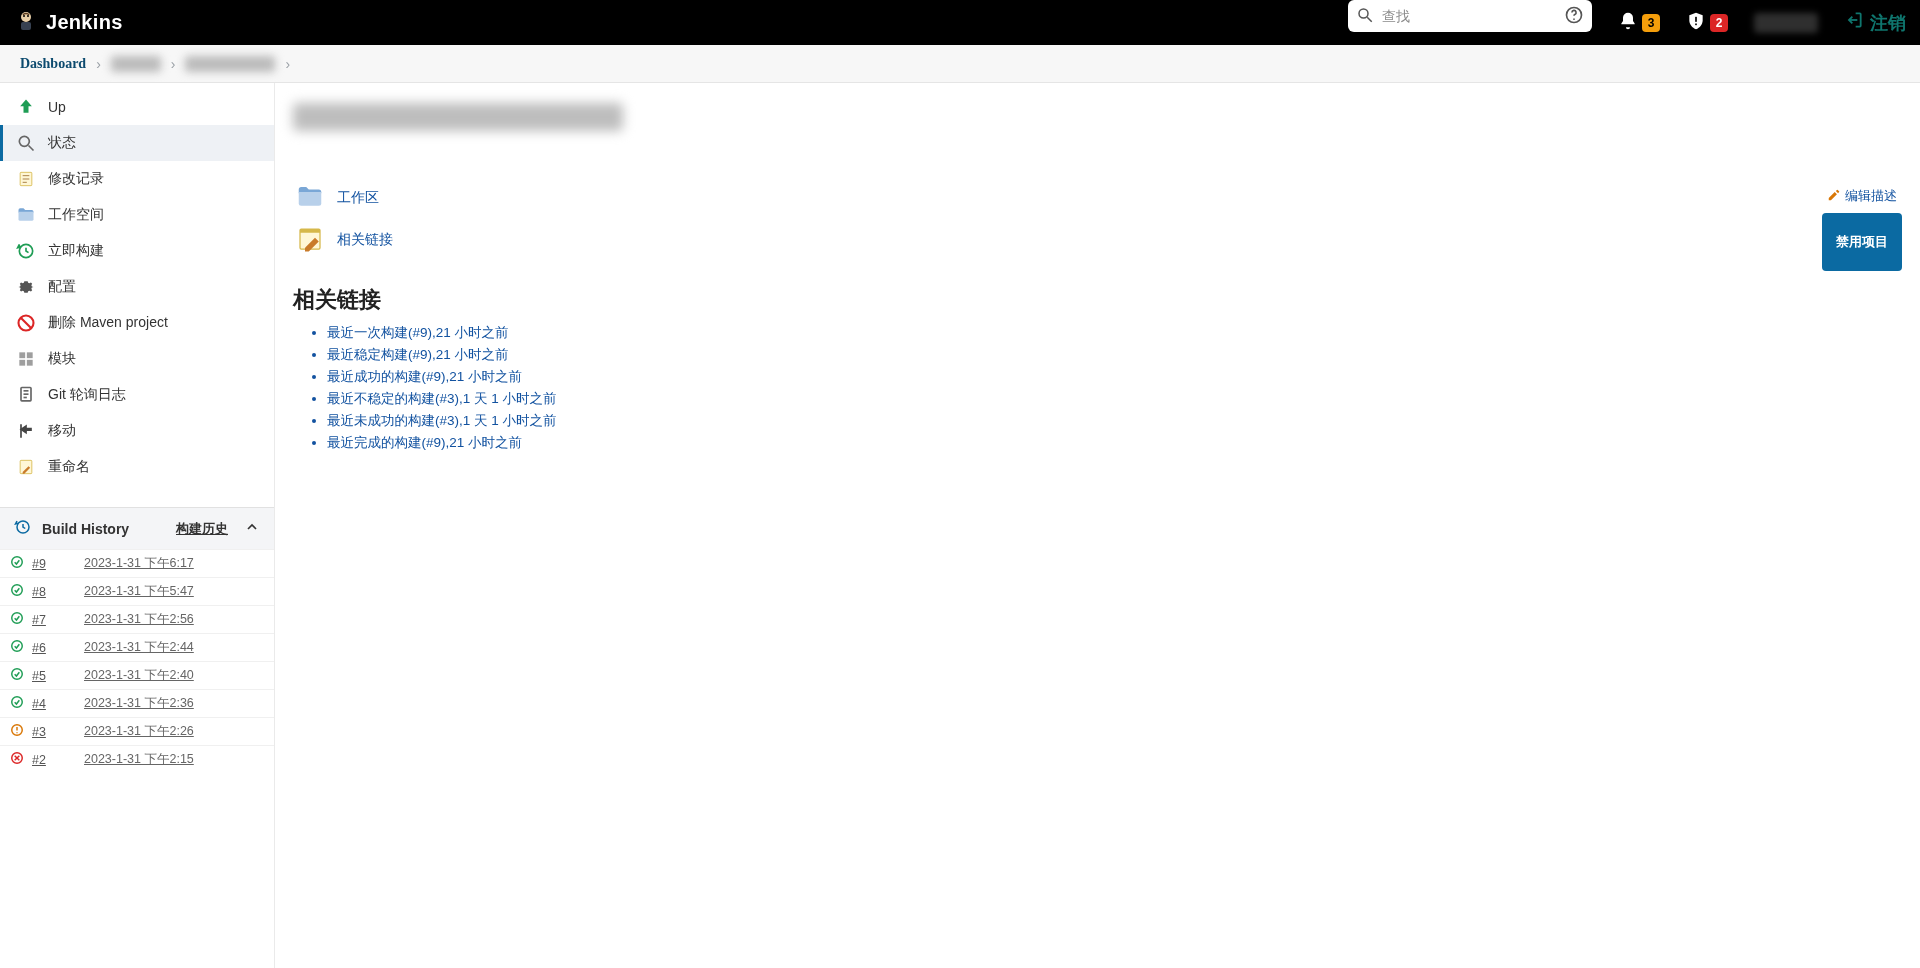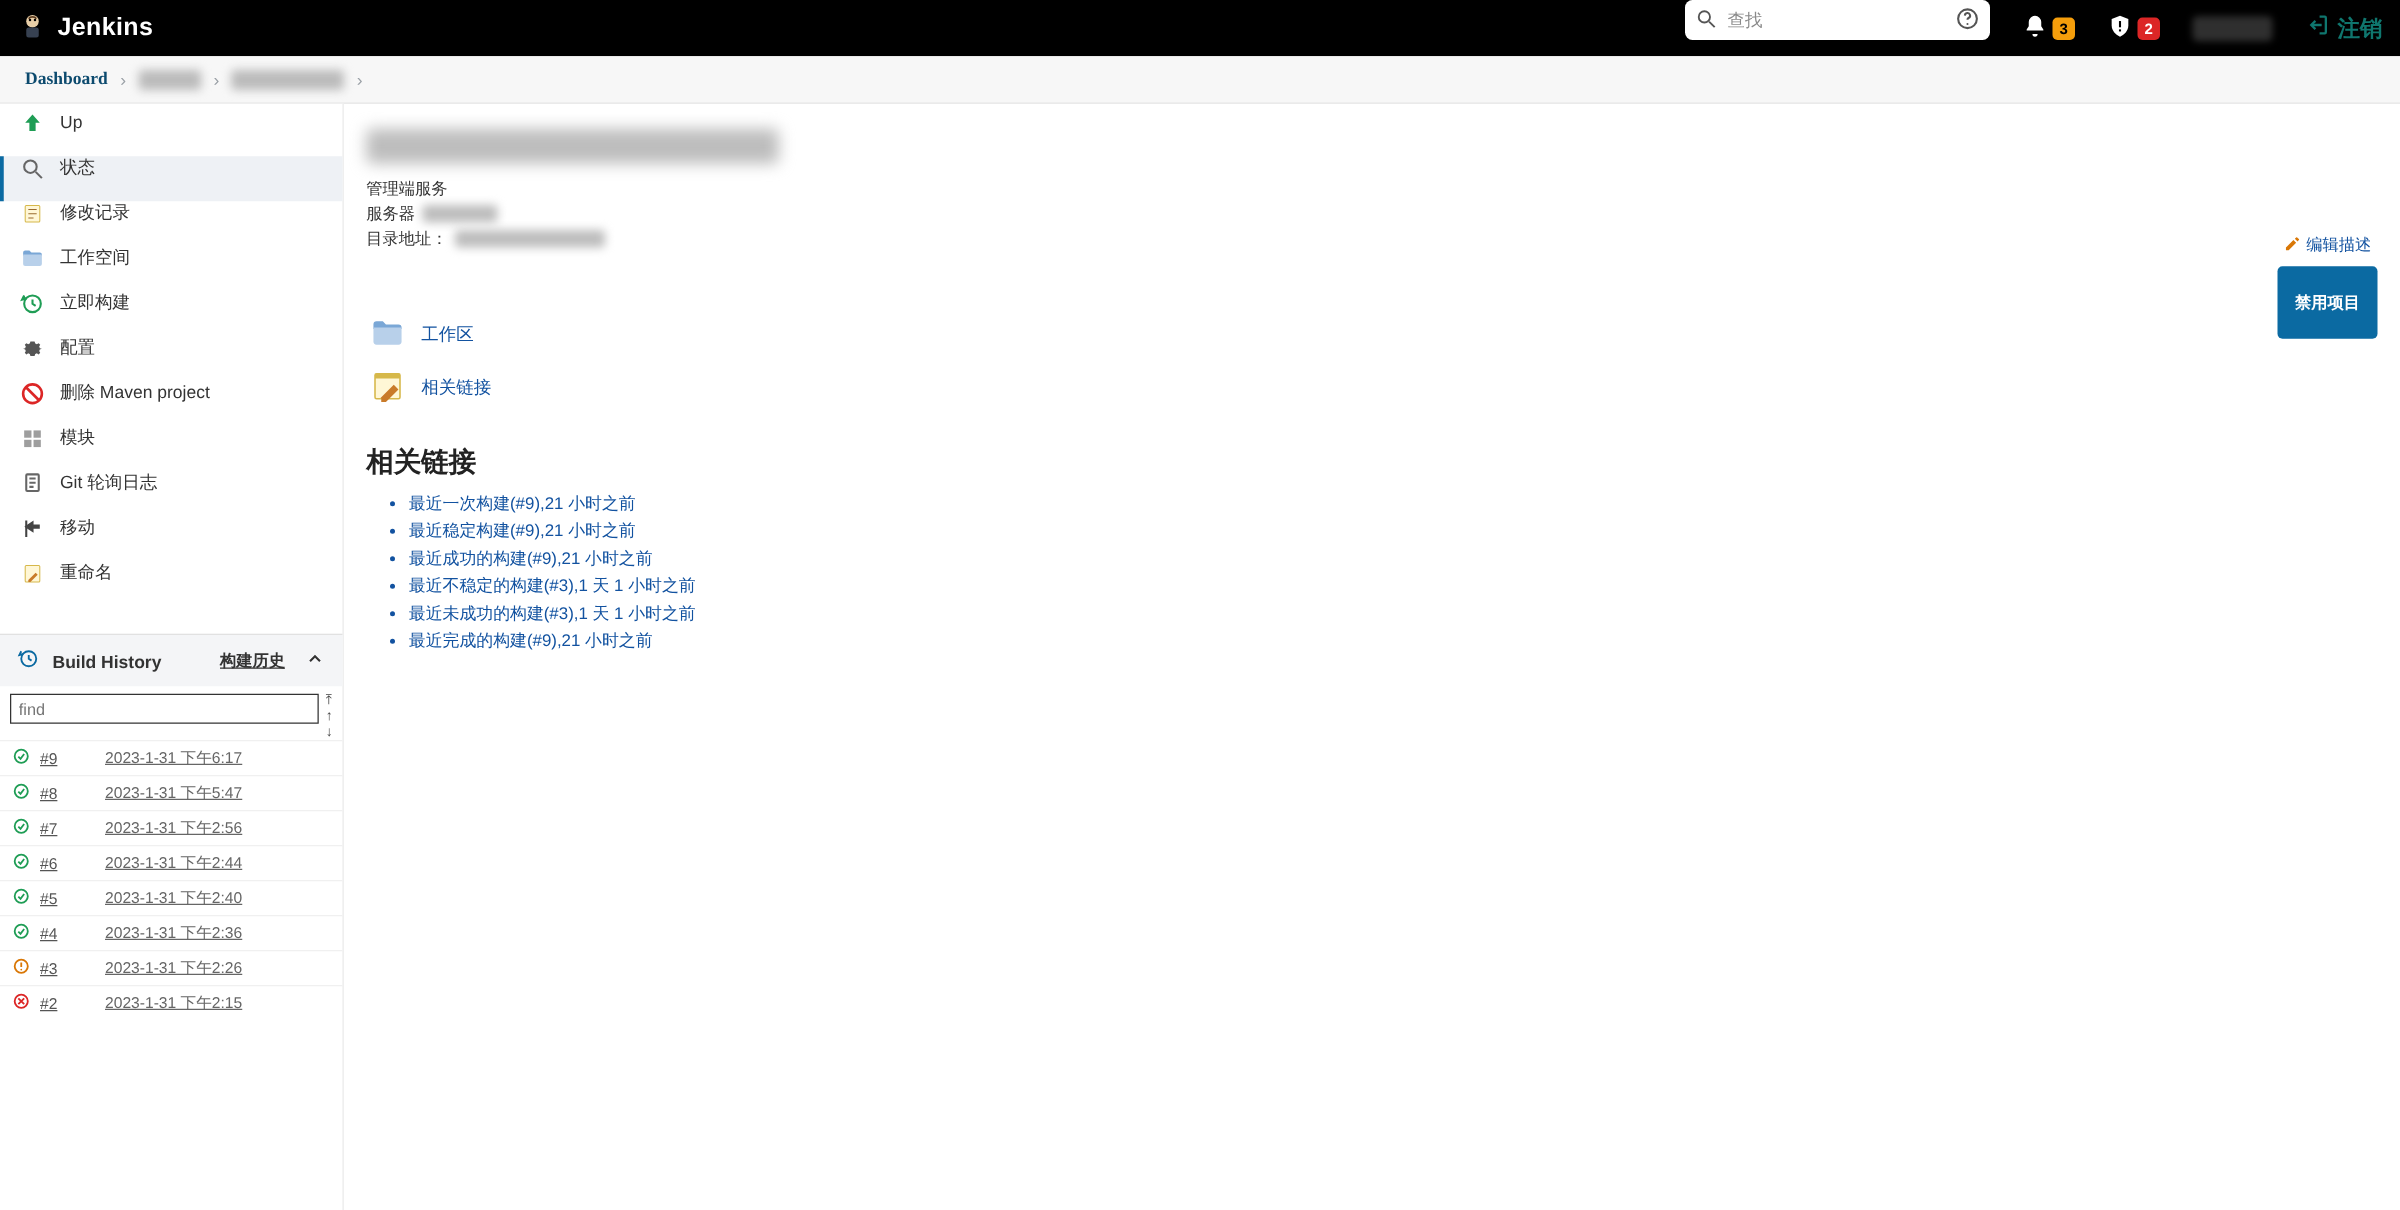--- a/index.html
+++ b/index.html
@@ -68,21 +68,21 @@
 
   
   .layout { display: flex; min-height: calc(100vh - 83px); }
   .sidebar {
     width: 275px; background: #fff; position: relative;
     border-right: 1px solid #eaeaea;
     display: flex; flex-direction: column;
   }
   .sidebar-scroll { padding-top: 6px; }
   .side-item {
-    display: flex; gap: 12px;
+    display: flex; align-items: center; gap: 12px;
     height: 36px; padding: 0 16px; cursor: pointer; font-size: 14px;
   }
   .side-item.active { background: #eef1f5; border-left: 3px solid #0b6aa2; padding-left: 13px; }
   .side-item .icon { width: 20px; height: 20px; display: inline-flex; align-items: center; justify-content: center; }
   .side-item .label { color: #333; }
 
   
   .bh-head {
     margin-top: 22px; height: 42px; background: #f4f5f7; display: flex; align-items: center;
     padding: 0 14px; gap: 10px; font-size: 14px; border-top: 1px solid #e1e1e1;
@@ -344,28 +344,20 @@
       <span class="title">Build History</span>
       <span class="spacer"></span>
       <span class="link">构建历史</span>
       <span>
         <svg class="chev" viewBox="0 0 24 24" fill="none" stroke="currentColor" stroke-width="2.5">
             <polyline points="6 15 12 9 18 15"></polyline>
           </svg>
       </span>
     </div>
 
-    <div class="bh-find-row">
-      <input class="bh-find" placeholder="find" style="">
-      <div class="bh-arrows">
-        <span>⤒</span>
-        <span>↑</span>
-        <span>↓</span>
-      </div>
-    </div>
 
     <div class="bh-list" id="bh-rows">
         <div class="bh-row">
           <span><svg class="status" viewBox="0 0 24 24" fill="none" stroke-width="2.5" stroke="#1f9d55">
               <circle cx="12" cy="12" r="9"></circle>
               <polyline points="8 12.5 11 15.5 16 9"></polyline>
             </svg></span>
           <span class="id">#9</span>
           <span class="ts">2023-1-31 下午6:17</span>
         </div>
@@ -426,33 +418,20 @@
             </svg></span>
           <span class="id">#2</span>
           <span class="ts">2023-1-31 下午2:15</span>
         </div>
       </div>
   </div>
 
   <div class="main">
     <div class="title-blur"></div>
 
-    <div class="desc">
-      <div class="desc-row">
-        <span>管理端服务</span>
-      </div>
-      <div class="desc-row">
-        <span>服务器</span>
-        <span class="inline-blur w60"></span>
-      </div>
-      <div class="desc-row">
-        <span>目录地址：</span>
-        <span class="inline-blur w120"></span>
-      </div>
-    </div>
 
     <div class="right-actions">
       <div class="edit-desc">
         <span>
           <svg class="pen" viewBox="0 0 24 24" fill="#d97706">
               <path d="M3 17.25V21h3.75L17 10.75l-3.75-3.75L3 17.25zM20.7 7a1 1 0 0 0 0-1.4l-2.3-2.3a1 1 0 0 0-1.4 0l-1.8 1.8 3.75 3.75 1.75-1.85z"></path>
             </svg>
         </span>
         <span>编辑描述</span>
       </div>

